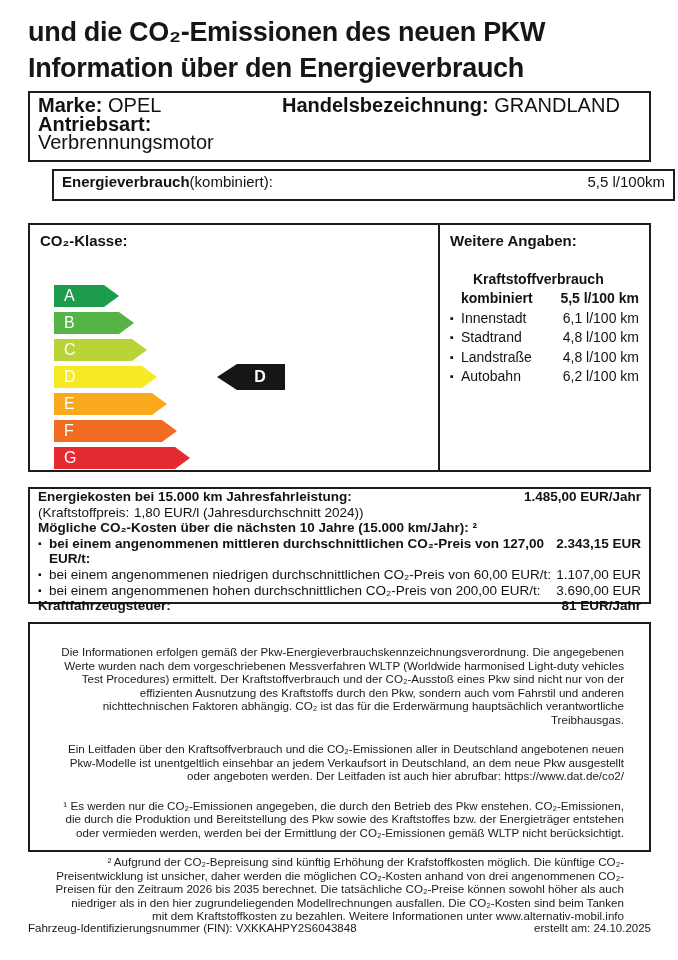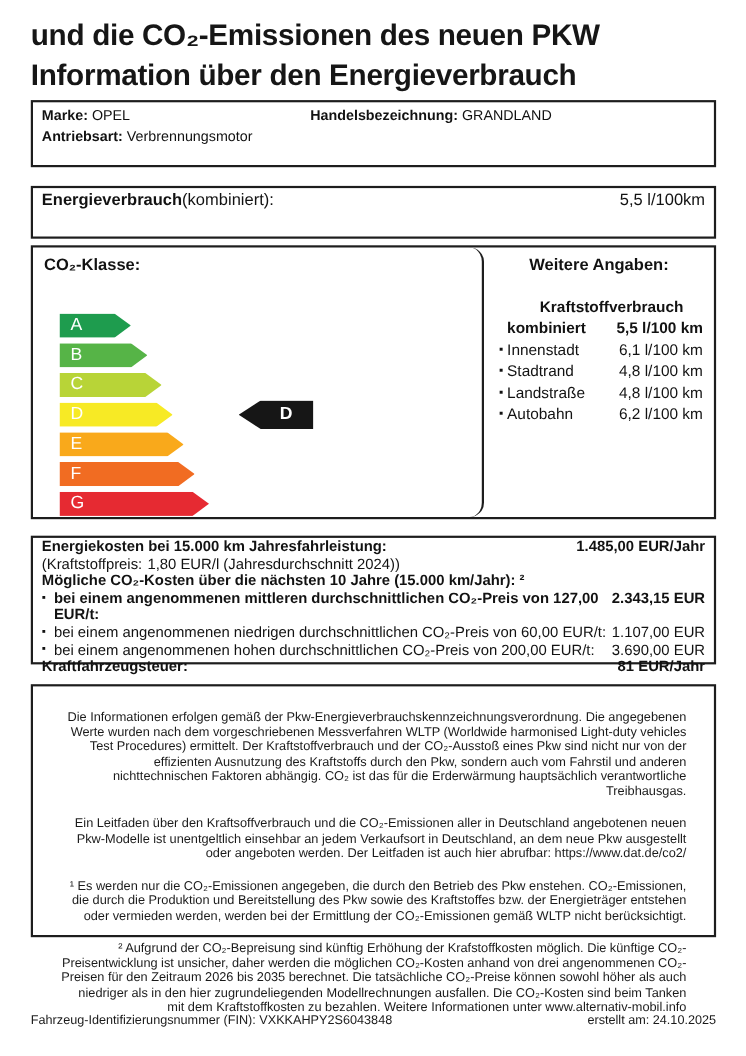--- a/index.html
+++ b/index.html
@@ -14,43 +14,43 @@
   .page { position: absolute; inset: 0; background: #fff; }
 
   
   .title { position: absolute; left: 28px; top: 14px; width: 625px;
            font-size: 27px; font-weight: 700; line-height: 36px; letter-spacing: -0.3px; color: #161616; }
 
   
   .box { position: absolute; left: 28px; width: 623px; border: 2px solid #1d1d1d; background: #fff; }
 
   
-  .box1 { top: 91px; height: 61px; padding: 3px 8px; font-size: 13px; line-height: 18.5px; }
+  .box1 { top: 91px; height: 71px; padding: 3px 8px; font-size: 20px; line-height: 18.5px; }
   .vline { display: flex; }
   .vcell-l { width: 244px; }
   .vcell-r { flex: 1; }
   .lbl { font-weight: 700; }
 
   
-  .box2 { top: 169px; height: 48px; padding: 2px 8px; font-size: 15px; line-height: 17.5px; }
+  .box2 { top: 169px; height: 32px; padding: 2px 8px; font-size: 15px; line-height: 17.5px; margin-left: 24px; }
   .crow { display: flex; justify-content: space-between; }
 
   
   .box3 { top: 223px; height: 249px; display: flex; }
-  .box3-left { width: 410px; border-right: 2px solid #1d1d1d; position: relative; padding: 6px 10px; border-radius: 13px; }
+  .box3-left { width: 410px; border-right: 2px solid #1d1d1d; position: relative; padding: 6px 10px; }
   .co2-title { font-size: 15px; font-weight: 700; line-height: 19px; }
   .co2-sub { font-size: 15px; line-height: 19px; }
   .arrows { position: absolute; left: 24px; top: 60px; width: 360px; }
   .arrow { height: 22px; margin-bottom: 5px; color: #fff; font-size: 16px; line-height: 22px;
            padding-left: 10px; clip-path: polygon(0 0, calc(100% - 15px) 0, 100% 50%, calc(100% - 15px) 100%, 0 100%); }
   .marker { position: absolute; left: 163px; top: 79px; width: 68px; height: 26px;
             color: #fff; font-size: 16px; font-weight: 700;
             display: flex; align-items: center; justify-content: center; padding-left: 18px;
             clip-path: polygon(0 50%, 20px 0, 100% 0, 100% 100%, 20px 100%); }
-  .box3-right { flex: 1; padding: 6px 10px; text-align: center; }
+  .box3-right { flex: 1; padding: 6px 10px; }
   .wa-title { font-size: 15px; font-weight: 700; line-height: 19px; }
   .fuel-group { margin-top: 20px; }
   .fuel-head { font-size: 14px; font-weight: 700; line-height: 19px; padding-left: 23px; }
   .fuel-row { display: flex; justify-content: space-between; font-size: 14px; line-height: 19.5px; }
   .fuel-row .l { display: flex; }
   .fuel-row .bullet { width: 11px; font-size: 11px; }
   .fuel-row.bold { font-weight: 700; }
 
   
   .box4 { top: 487px; height: 117px; padding: 0 8px; font-size: 13.5px; line-height: 15.6px; }

